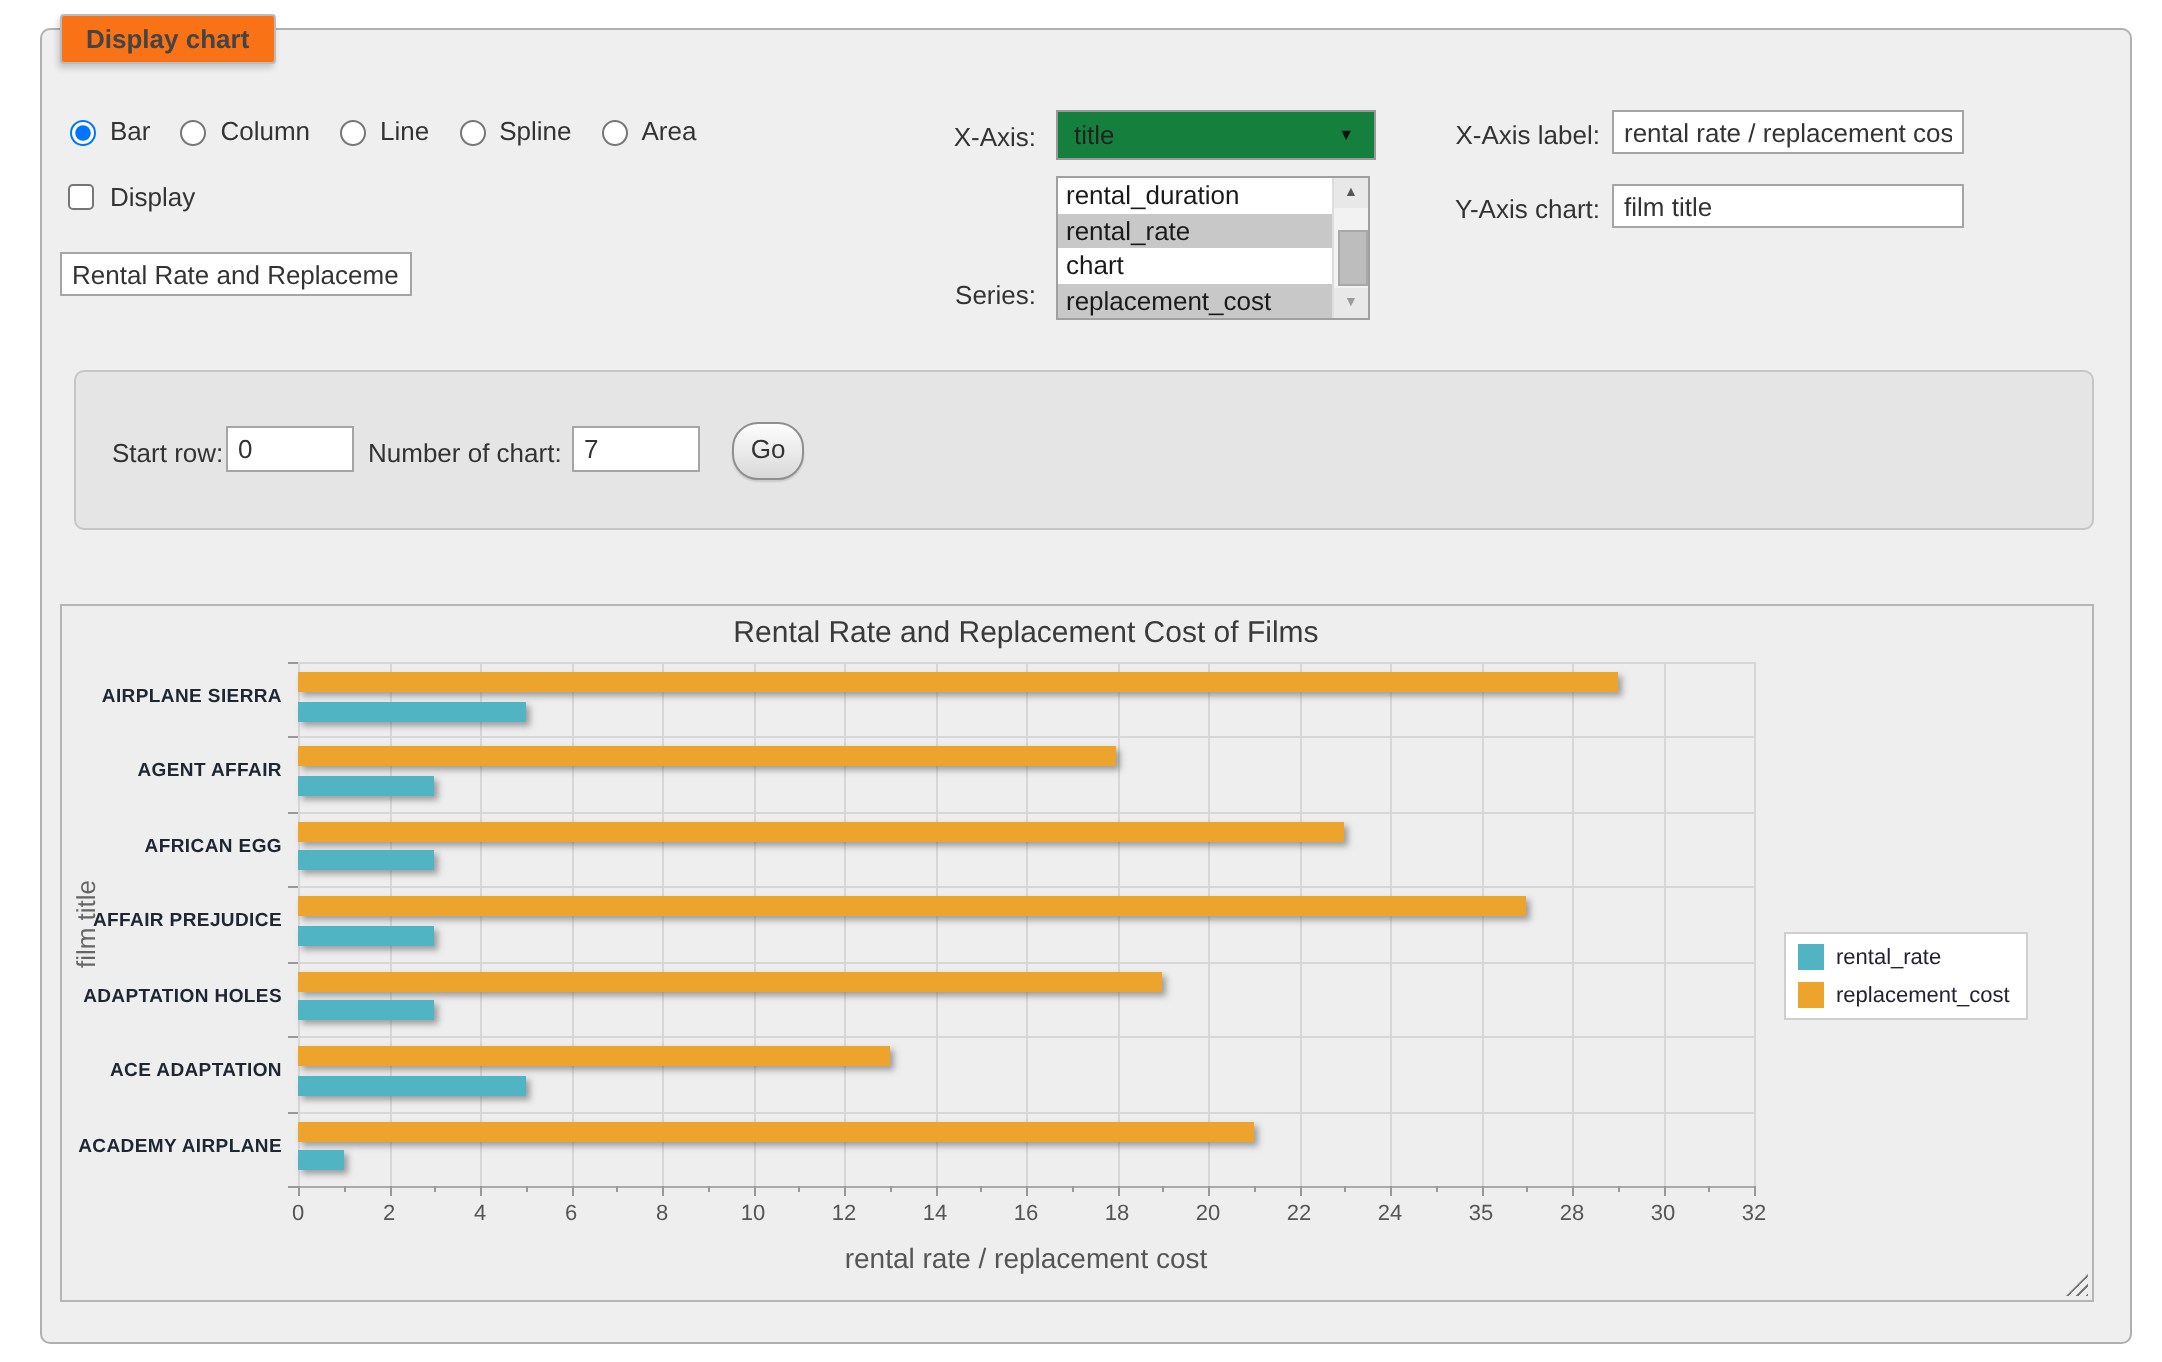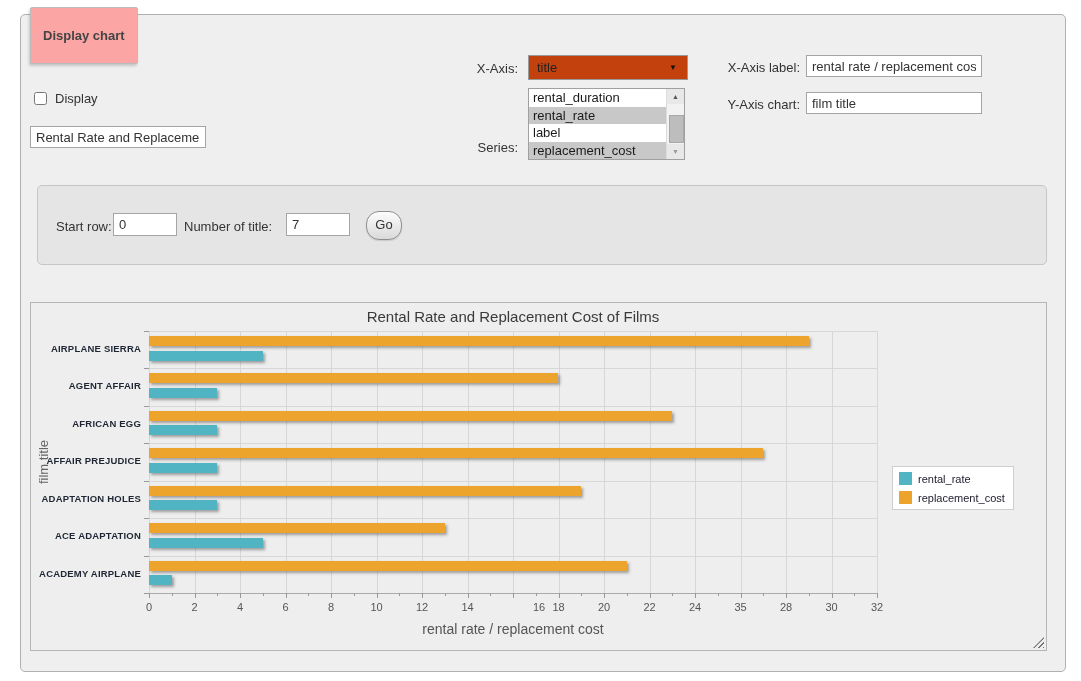--- a/index.html
+++ b/index.html
@@ -1,34 +1,34 @@
 <!DOCTYPE html>
 <html><head>
 <meta charset="utf-8">
 <style>
   html,body{margin:0;padding:0;background:#ffffff;font-family:"Liberation Sans",sans-serif;}
   .stage{position:relative;width:1081px;height:681px;overflow:hidden;background:#fff;}
 
   
   .fieldset{position:absolute;left:20px;top:14px;width:1044px;height:656px;
     background:#efefef;border:1px solid #b0b0b0;border-radius:5px;}
-  .legend-box{position:absolute;left:30px;top:7px;padding:20px 12px;background:#fca5a5;
+  .legend-box{position:absolute;left:30px;top:7px;padding:4px 12px;background:#f97316;
     border:1px solid #bbb;border-radius:2px;font-size:13px;font-weight:bold;color:#444;
     box-shadow:-1px 2px 3px rgba(0,0,0,.18);z-index:5;}
 
   
   .frm-label{position:absolute;font-size:13px;color:#333;text-align:right;}
   .radio-row{position:absolute;left:30px;top:57px;display:flex;align-items:center;gap:10px;
     font-size:13px;color:#333;}
   .radio-item{display:flex;align-items:center;gap:4px;}
   .chk-row{position:absolute;left:30px;top:89px;display:flex;align-items:center;gap:5px;
     font-size:13px;color:#333;}
   .txt{position:absolute;border:1px solid #a5a5a5;background:#fff;font-size:13px;color:#333;
     padding:2px 5px;font-family:"Liberation Sans",sans-serif;border-radius:0;}
-  .select{position:absolute;border:1px solid #999;background:#c2410c;display:flex;
+  .select{position:absolute;border:1px solid #999;background:#15803d;display:flex;
     align-items:center;font-size:13px;color:#222;padding-left:8px;cursor:default;}
   .select .arrow{position:absolute;right:10px;font-size:8px;color:#111;}
   .listbox{position:absolute;border:1px solid #a0a0a0;background:#fff;overflow:hidden;}
   .listbox .opt{height:17.5px;line-height:17.5px;padding-left:4px;font-size:13px;color:#1a1a1a;
     margin-right:17px;white-space:nowrap;}
   .listbox .opt.sel{background:#c8c8c8;}
   .sb{position:absolute;top:0;right:0;width:17px;height:100%;background:#f2f2f2;border-left:1px solid #ddd;}
   .sb .btn{position:absolute;left:0;width:17px;height:15px;background:#e8e8e8;color:#555;
     font-size:7px;text-align:center;line-height:15px;}
   .sb .btn.down{bottom:0;top:auto;color:#9a9a9a;}
@@ -69,20 +69,42 @@
     background:repeating-linear-gradient(-45deg,#777 0 1px,transparent 1px 3.5px);
     clip-path:polygon(100% 0,100% 100%,0 100%);}
 </style>
 </head>
 <body>
 
 <div class="stage">
   <div class="fieldset"></div>
   <div class="legend-box">Display chart</div>
 
+  <div class="radio-row" id="radio-row">
+      <label class="radio-item">
+        <input type="radio" name="ctype" checked="" style="">
+        <span>Bar</span>
+      </label>
+      <label class="radio-item">
+        <input type="radio" name="ctype" style="">
+        <span>Column</span>
+      </label>
+      <label class="radio-item">
+        <input type="radio" name="ctype" style="">
+        <span>Line</span>
+      </label>
+      <label class="radio-item">
+        <input type="radio" name="ctype" style="">
+        <span>Spline</span>
+      </label>
+      <label class="radio-item">
+        <input type="radio" name="ctype" style="">
+        <span>Area</span>
+      </label>
+    </div>
 
   <label class="chk-row">
     <input type="checkbox" id="stacked-chk" style="">
     <span>Display</span>
   </label>
 
   <input class="txt" style="left: 30px; top: 126px; width: 164px; height: 16px;" value="Rental Rate and Replacement Cost of Films">
 
   <div class="frm-label" style="left:418px;top:61px;width:100px;">X-Axis:</div>
   <div class="select" style="left:528px;top:55px;width:150px;height:23px;">
@@ -92,33 +114,33 @@
 
   <div class="frm-label" style="left:418px;top:140px;width:100px;">Series:</div>
   <div class="listbox" style="left:528px;top:88px;width:155px;height:70px;" id="series-list">
     <div class="sb">
       <div class="btn">▲</div>
       <div class="thumb" style="top:26px;height:26px;"></div>
       <div class="btn down">▼</div>
     </div>
   <div class="opt">rental_duration</div>
       <div class="opt sel">rental_rate</div>
-      <div class="opt">label</div>
+      <div class="opt">chart</div>
       <div class="opt sel">replacement_cost</div>
     </div>
 
   <div class="frm-label" style="left:700px;top:60px;width:100px;">X-Axis label:</div>
   <input class="txt" style="left: 806px; top: 55px; width: 164px; height: 16px;" value="rental rate / replacement cost">
   <div class="frm-label" style="left:700px;top:97px;width:100px;">Y-Axis chart:</div>
   <input class="txt" style="left: 806px; top: 92px; width: 164px; height: 16px;" value="film title">
 
   <div class="rows-panel">
     <div class="lbl" style="left:18px;">Start row:</div>
     <input class="txt" style="left: 75px; top: 27px; width: 52px; height: 17px;" value="0">
-    <div class="lbl" style="left:146px;">Number of title:</div>
+    <div class="lbl" style="left:146px;">Number of chart:</div>
     <input class="txt" style="left: 248px; top: 27px; width: 52px; height: 17px;" value="7">
     <div class="go-btn">Go</div>
   </div>
 
   <div class="chart-box">
     <div class="chart-title">Rental Rate and Replacement Cost of Films</div>
     <div class="yaxis-title">film title</div>
     <div class="plot" id="plot">
         <div class="gl-v" style="left: 0px;"></div>
         <div class="gl-v" style="left: 45.5px;"></div>
@@ -213,21 +235,21 @@
       </div>
     <div id="xticks">
         <div class="xticklab" style="left: 118px; top: 298px;">0</div>
         <div class="xticklab" style="left: 163.5px; top: 298px;">2</div>
         <div class="xticklab" style="left: 209px; top: 298px;">4</div>
         <div class="xticklab" style="left: 254.5px; top: 298px;">6</div>
         <div class="xticklab" style="left: 300px; top: 298px;">8</div>
         <div class="xticklab" style="left: 345.5px; top: 298px;">10</div>
         <div class="xticklab" style="left: 391px; top: 298px;">12</div>
         <div class="xticklab" style="left: 436.5px; top: 298px;">14</div>
-        <div class="xticklab" style="left: 508px; top: 298px;">16</div>
+        <div class="xticklab" style="left: 482px; top: 298px;">16</div>
         <div class="xticklab" style="left: 527.5px; top: 298px;">18</div>
         <div class="xticklab" style="left: 573px; top: 298px;">20</div>
         <div class="xticklab" style="left: 618.5px; top: 298px;">22</div>
         <div class="xticklab" style="left: 664px; top: 298px;">24</div>
         <div class="xticklab" style="left: 709.5px; top: 298px;">35</div>
         <div class="xticklab" style="left: 755px; top: 298px;">28</div>
         <div class="xticklab" style="left: 800.5px; top: 298px;">30</div>
         <div class="xticklab" style="left: 846px; top: 298px;">32</div>
       </div>
     <div class="xaxis-title">rental rate / replacement cost</div>

